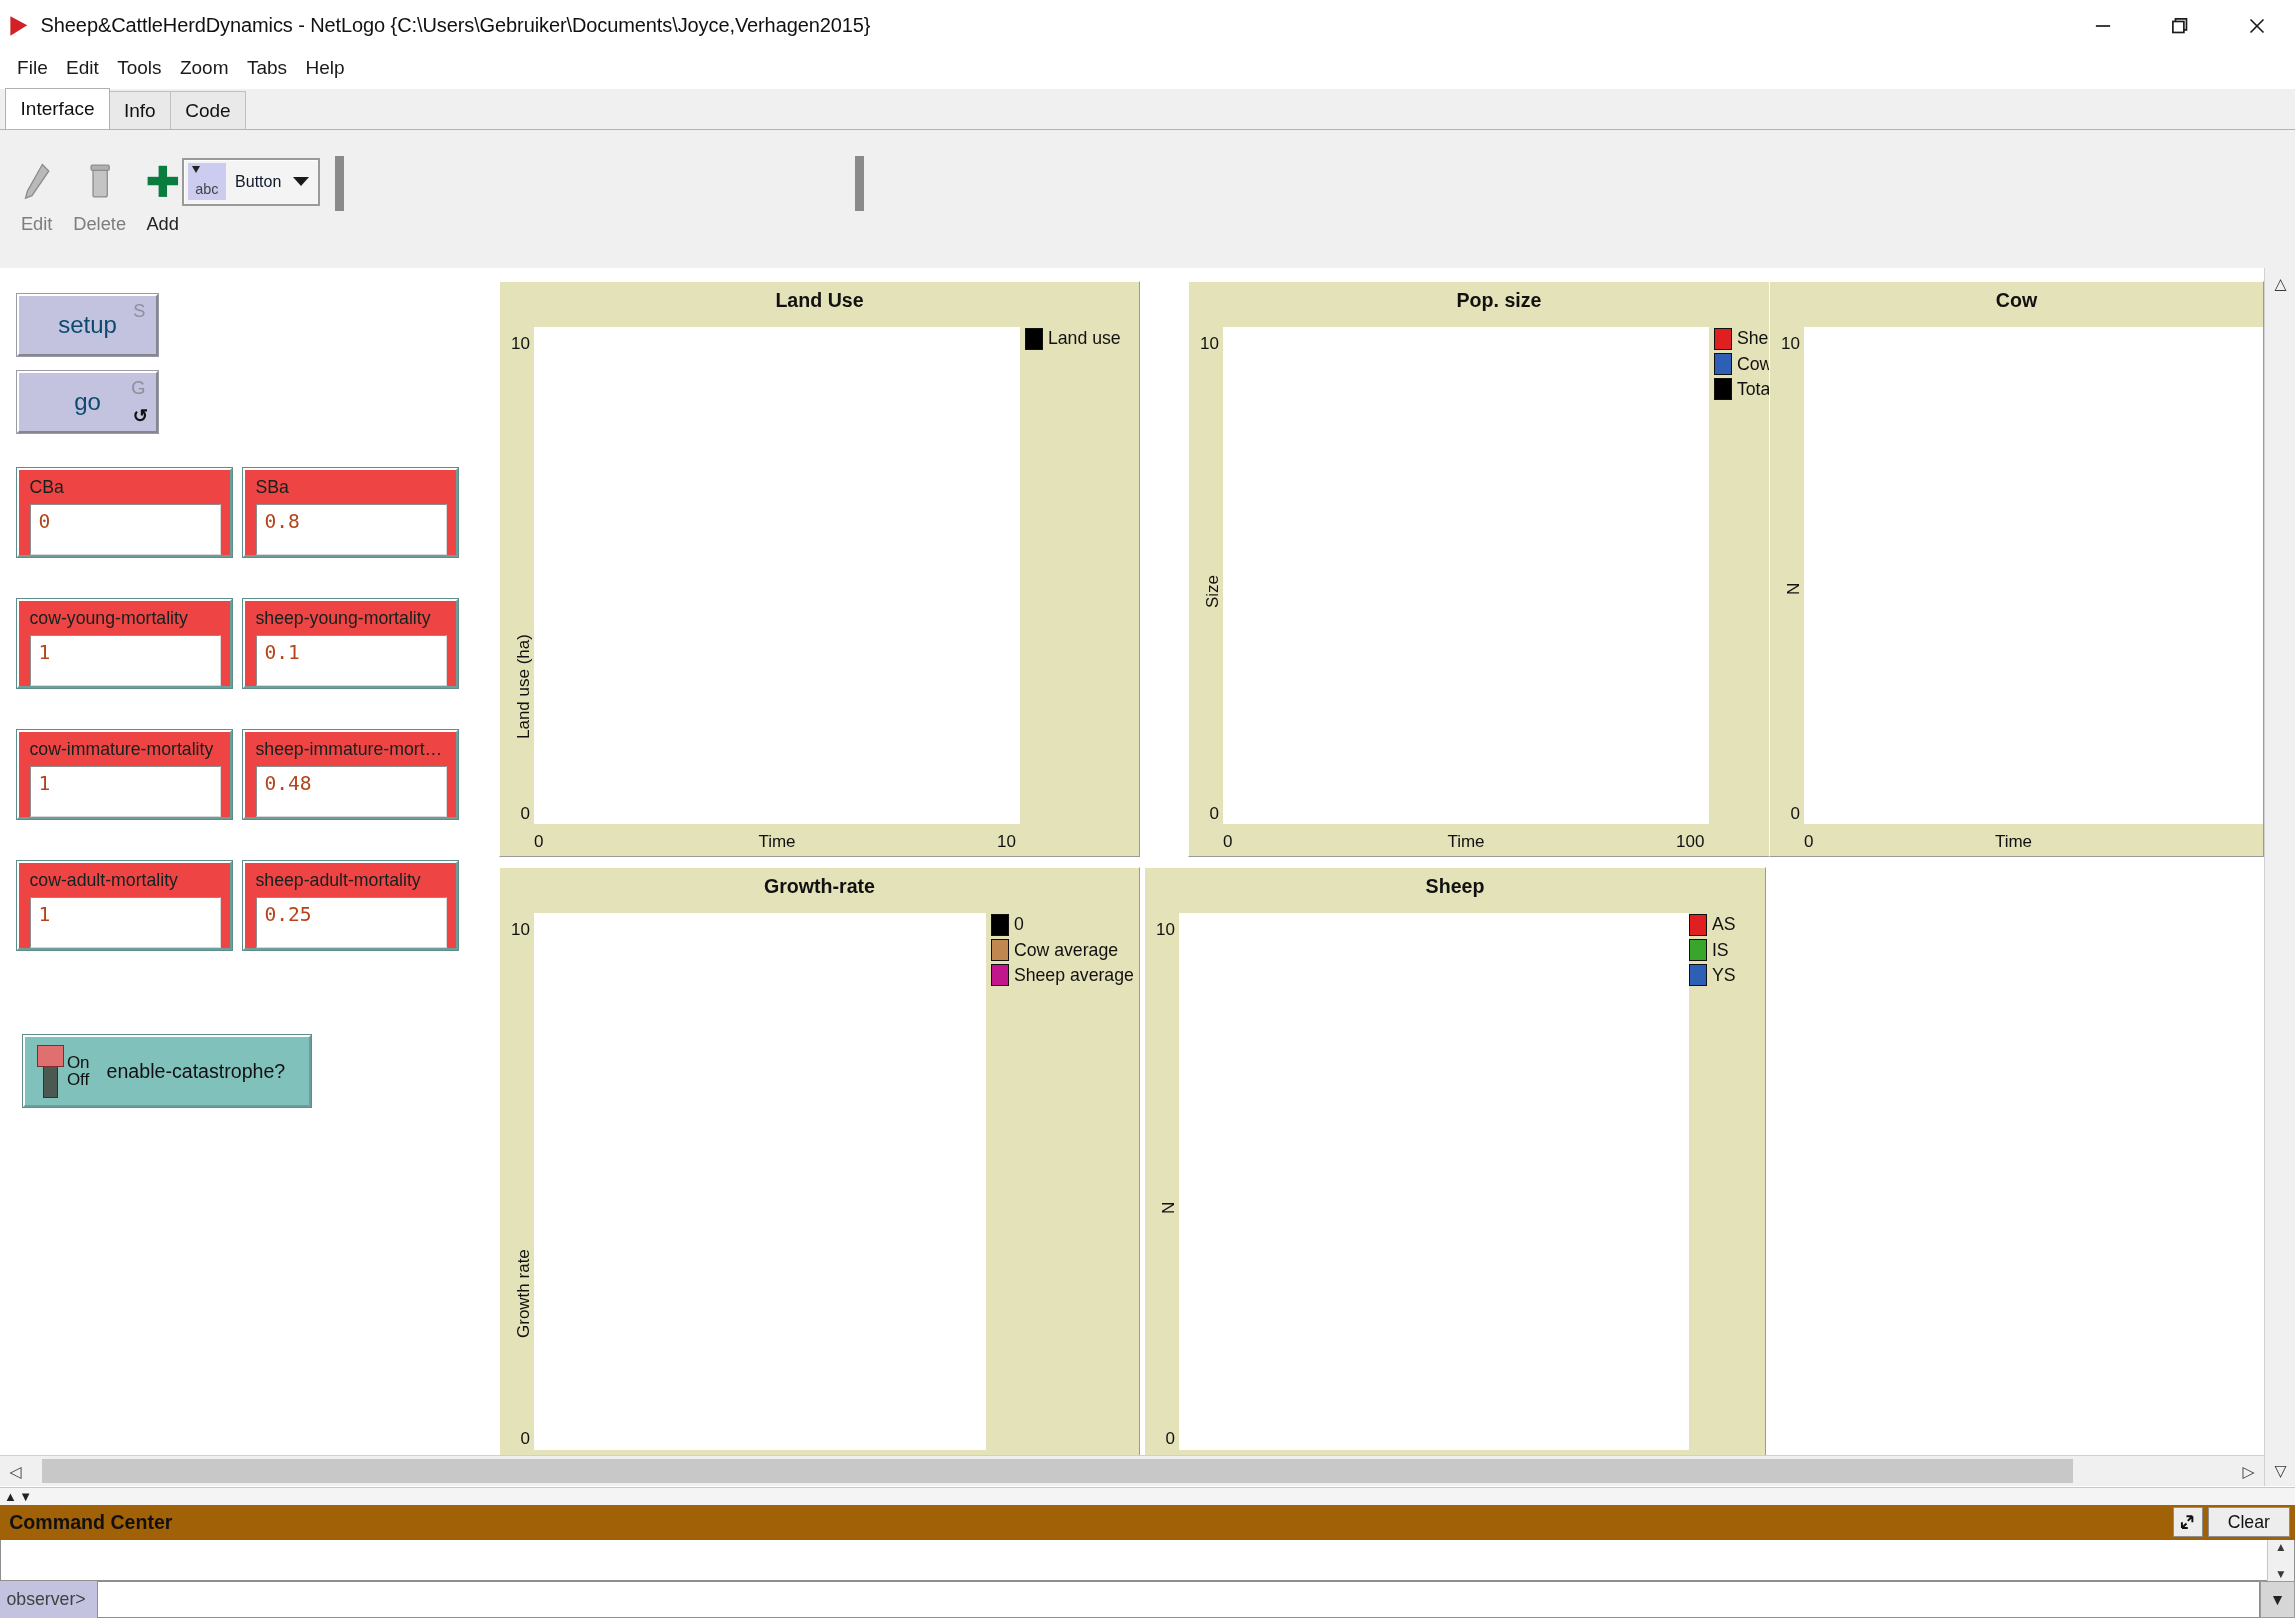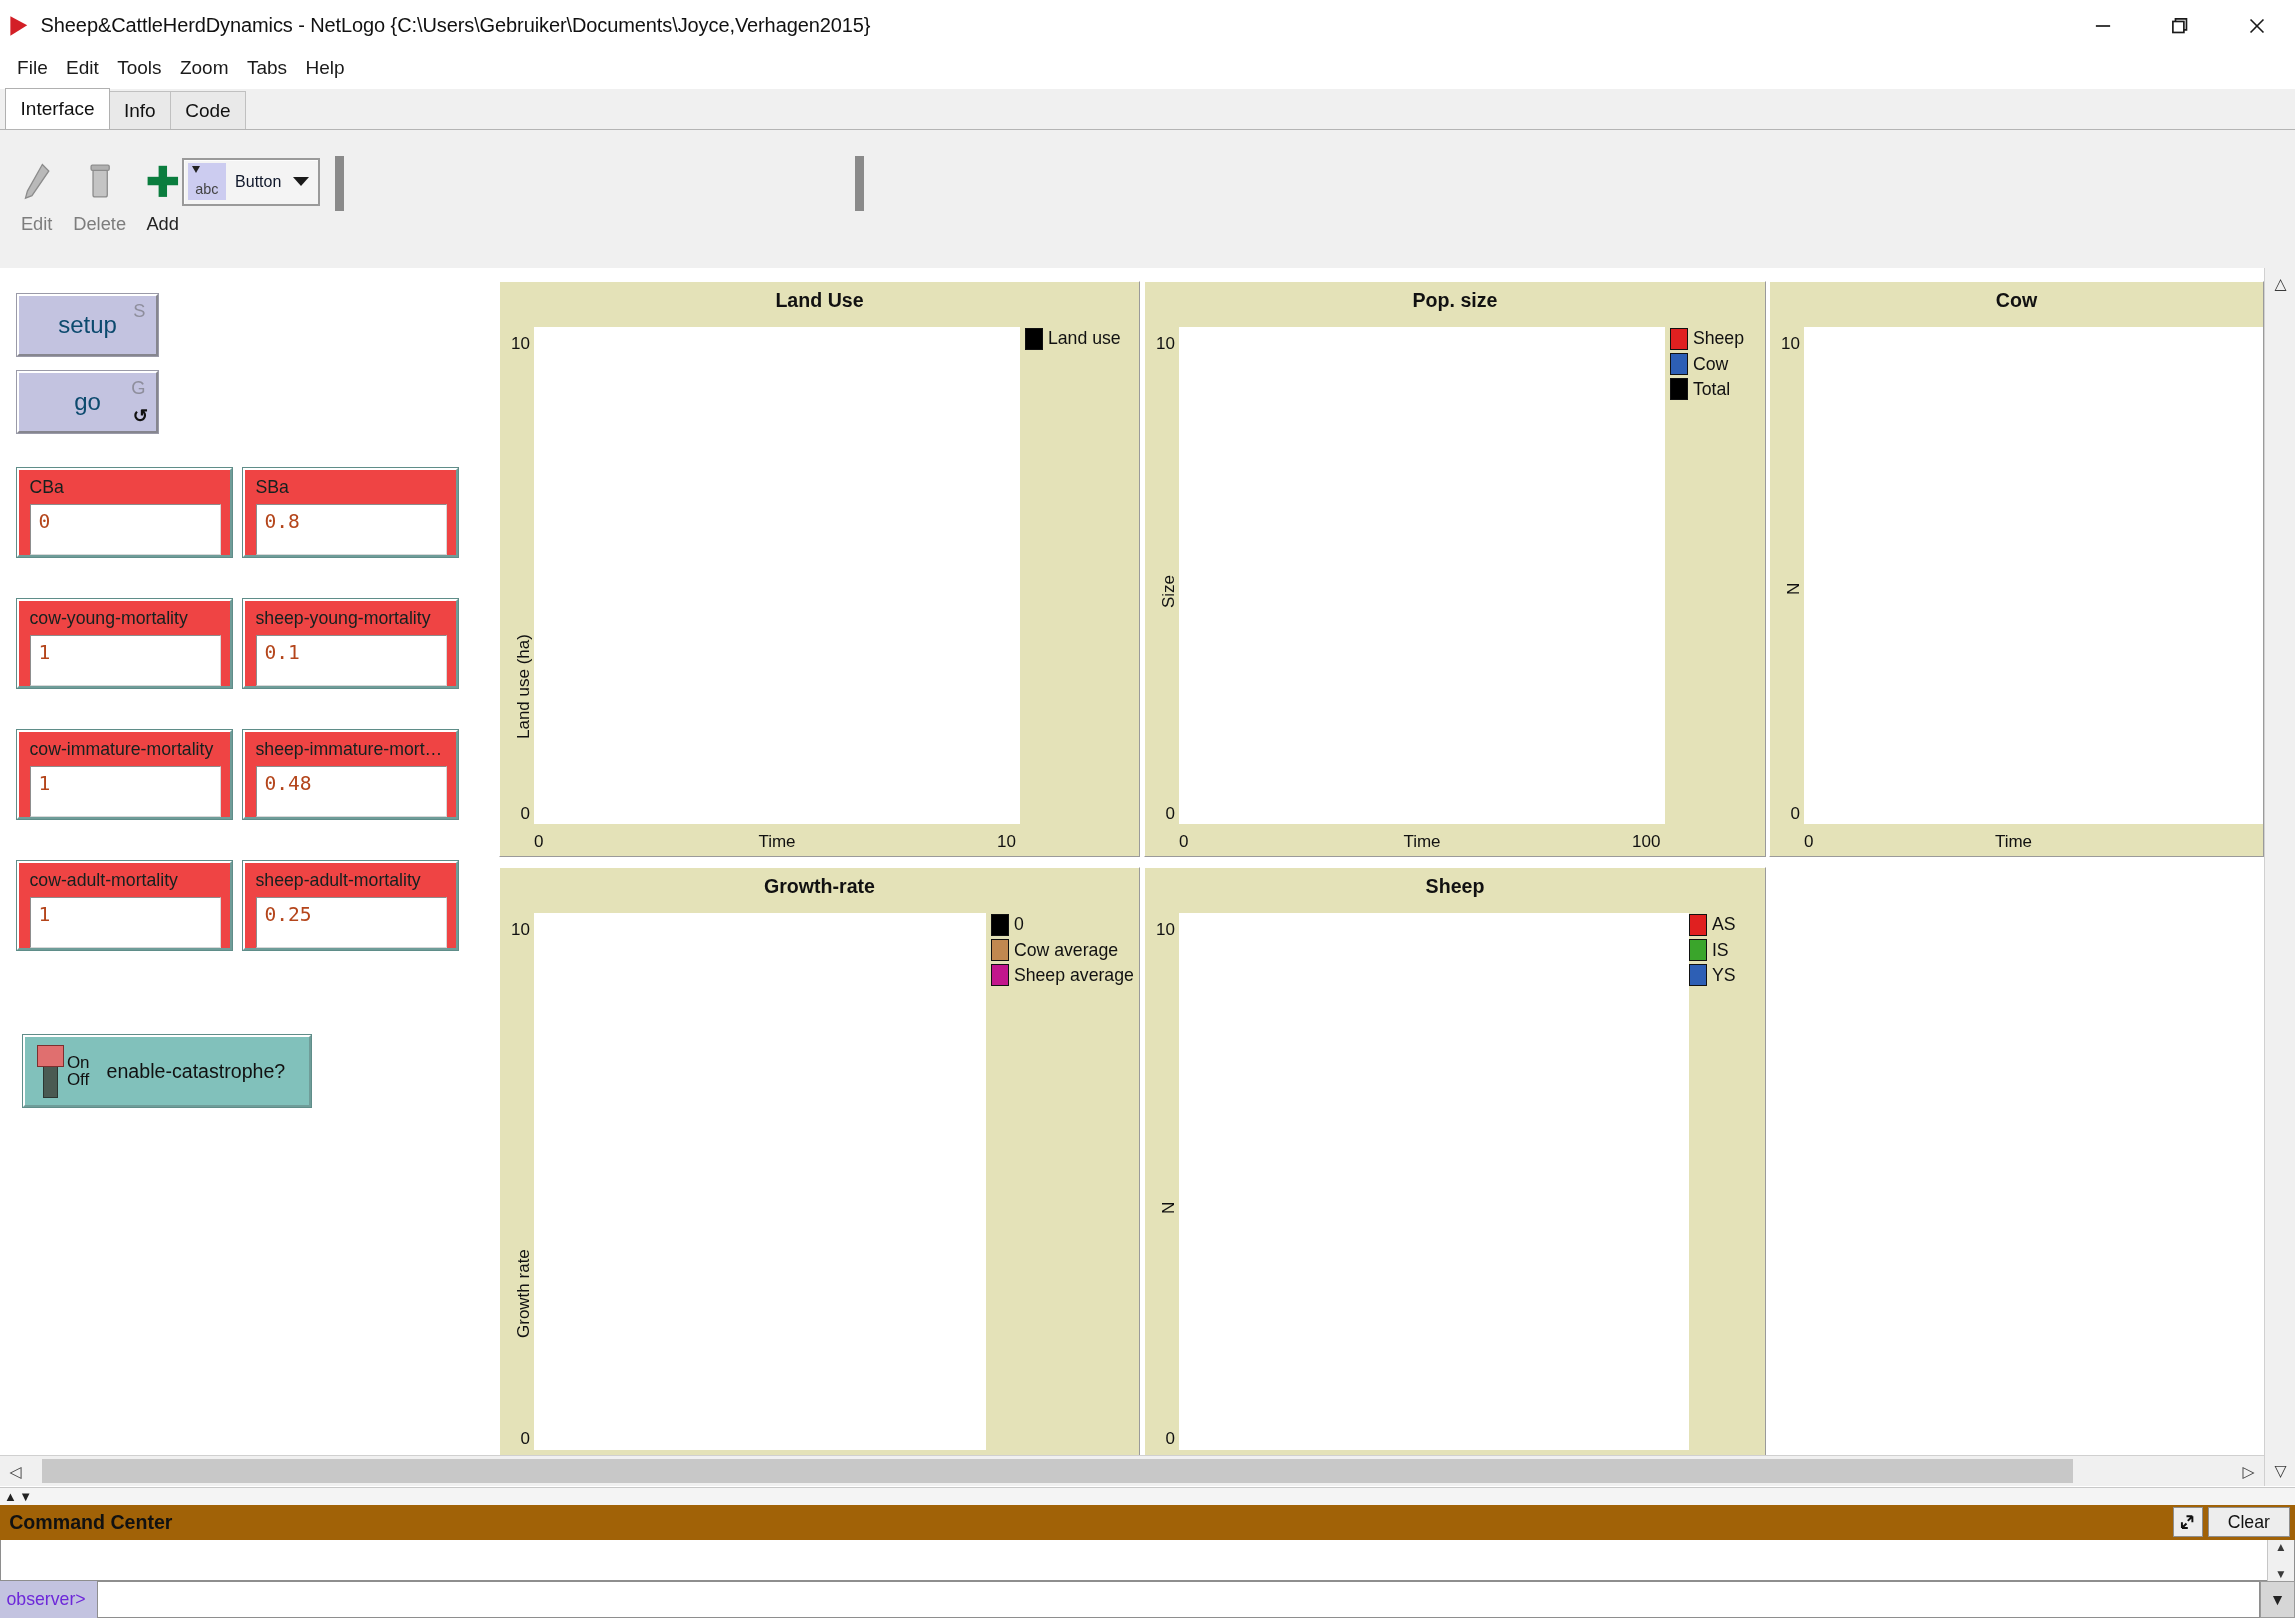--- a/index.html
+++ b/index.html
@@ -330,21 +330,21 @@
     display: flex; flex-direction: column; align-items: center; justify-content: space-between;
     font-size: 11.8px; color: #3a3a3a;
   }
   .cmd-prompt-row {
     position: relative; width: 2295px; height: 37px;
     display: flex; align-items: stretch;
   }
   .cmd-agent {
     width: 97px; background: #c3c3e0;
     display: flex; align-items: center; padding-left: 6.5px;
-    font-size: 17.7px; color: #6d28d9;
+    font-size: 17.7px; color: #404040;
   }
   .cmd-entry {
     flex: 1; background: #ffffff;
     border: 1.3px solid #8e8e8e;
   }
   .cmd-entry-scroll {
     width: 35px; background: #d6d6d6; border: 1.3px solid #9a9a9a;
     display: flex; align-items: center; justify-content: center;
     font-size: 15.7px; color: #222;
   }
@@ -554,21 +554,21 @@
       <div class="xtick" style="left:497px; top:512px;">10</div>
       <div class="legend" style="left:525px; top:7.9px;">
         <div class="legend-row">
           <div class="legend-swatch" style="background:#000000;"></div>
           <div class="legend-text">Land use</div>
         </div>
       </div>
     </div>
   </div>
 
-  <div class="plot" style="left:1144px; top:13px; width:622px; height:576px;">
+  <div class="plot" style="left:1188px; top:13px; width:622px; height:576px;">
     <div class="plot-title">Pop. size</div>
     <div class="plot-body">
       <div class="plot-area" style="left:34px; top:6.5px; width:486px; height:497px;"></div>
       <div class="ytick" style="left:0px; top:14.4px; width:30px;">10</div>
       <div class="ytick" style="left:0px; top:484px; width:30px;">0</div>
       <div class="ylabel" style="left:14.4px; top:288px;">Size</div>
       <div class="xtick" style="left:34px; top:512px;">0</div>
       <div class="xlabel" style="left:34px; top:512px; width:486px;">Time</div>
       <div class="xtick" style="left:487px; top:512px;">100</div>
       <div class="legend" style="left:525px; top:7.9px;">

